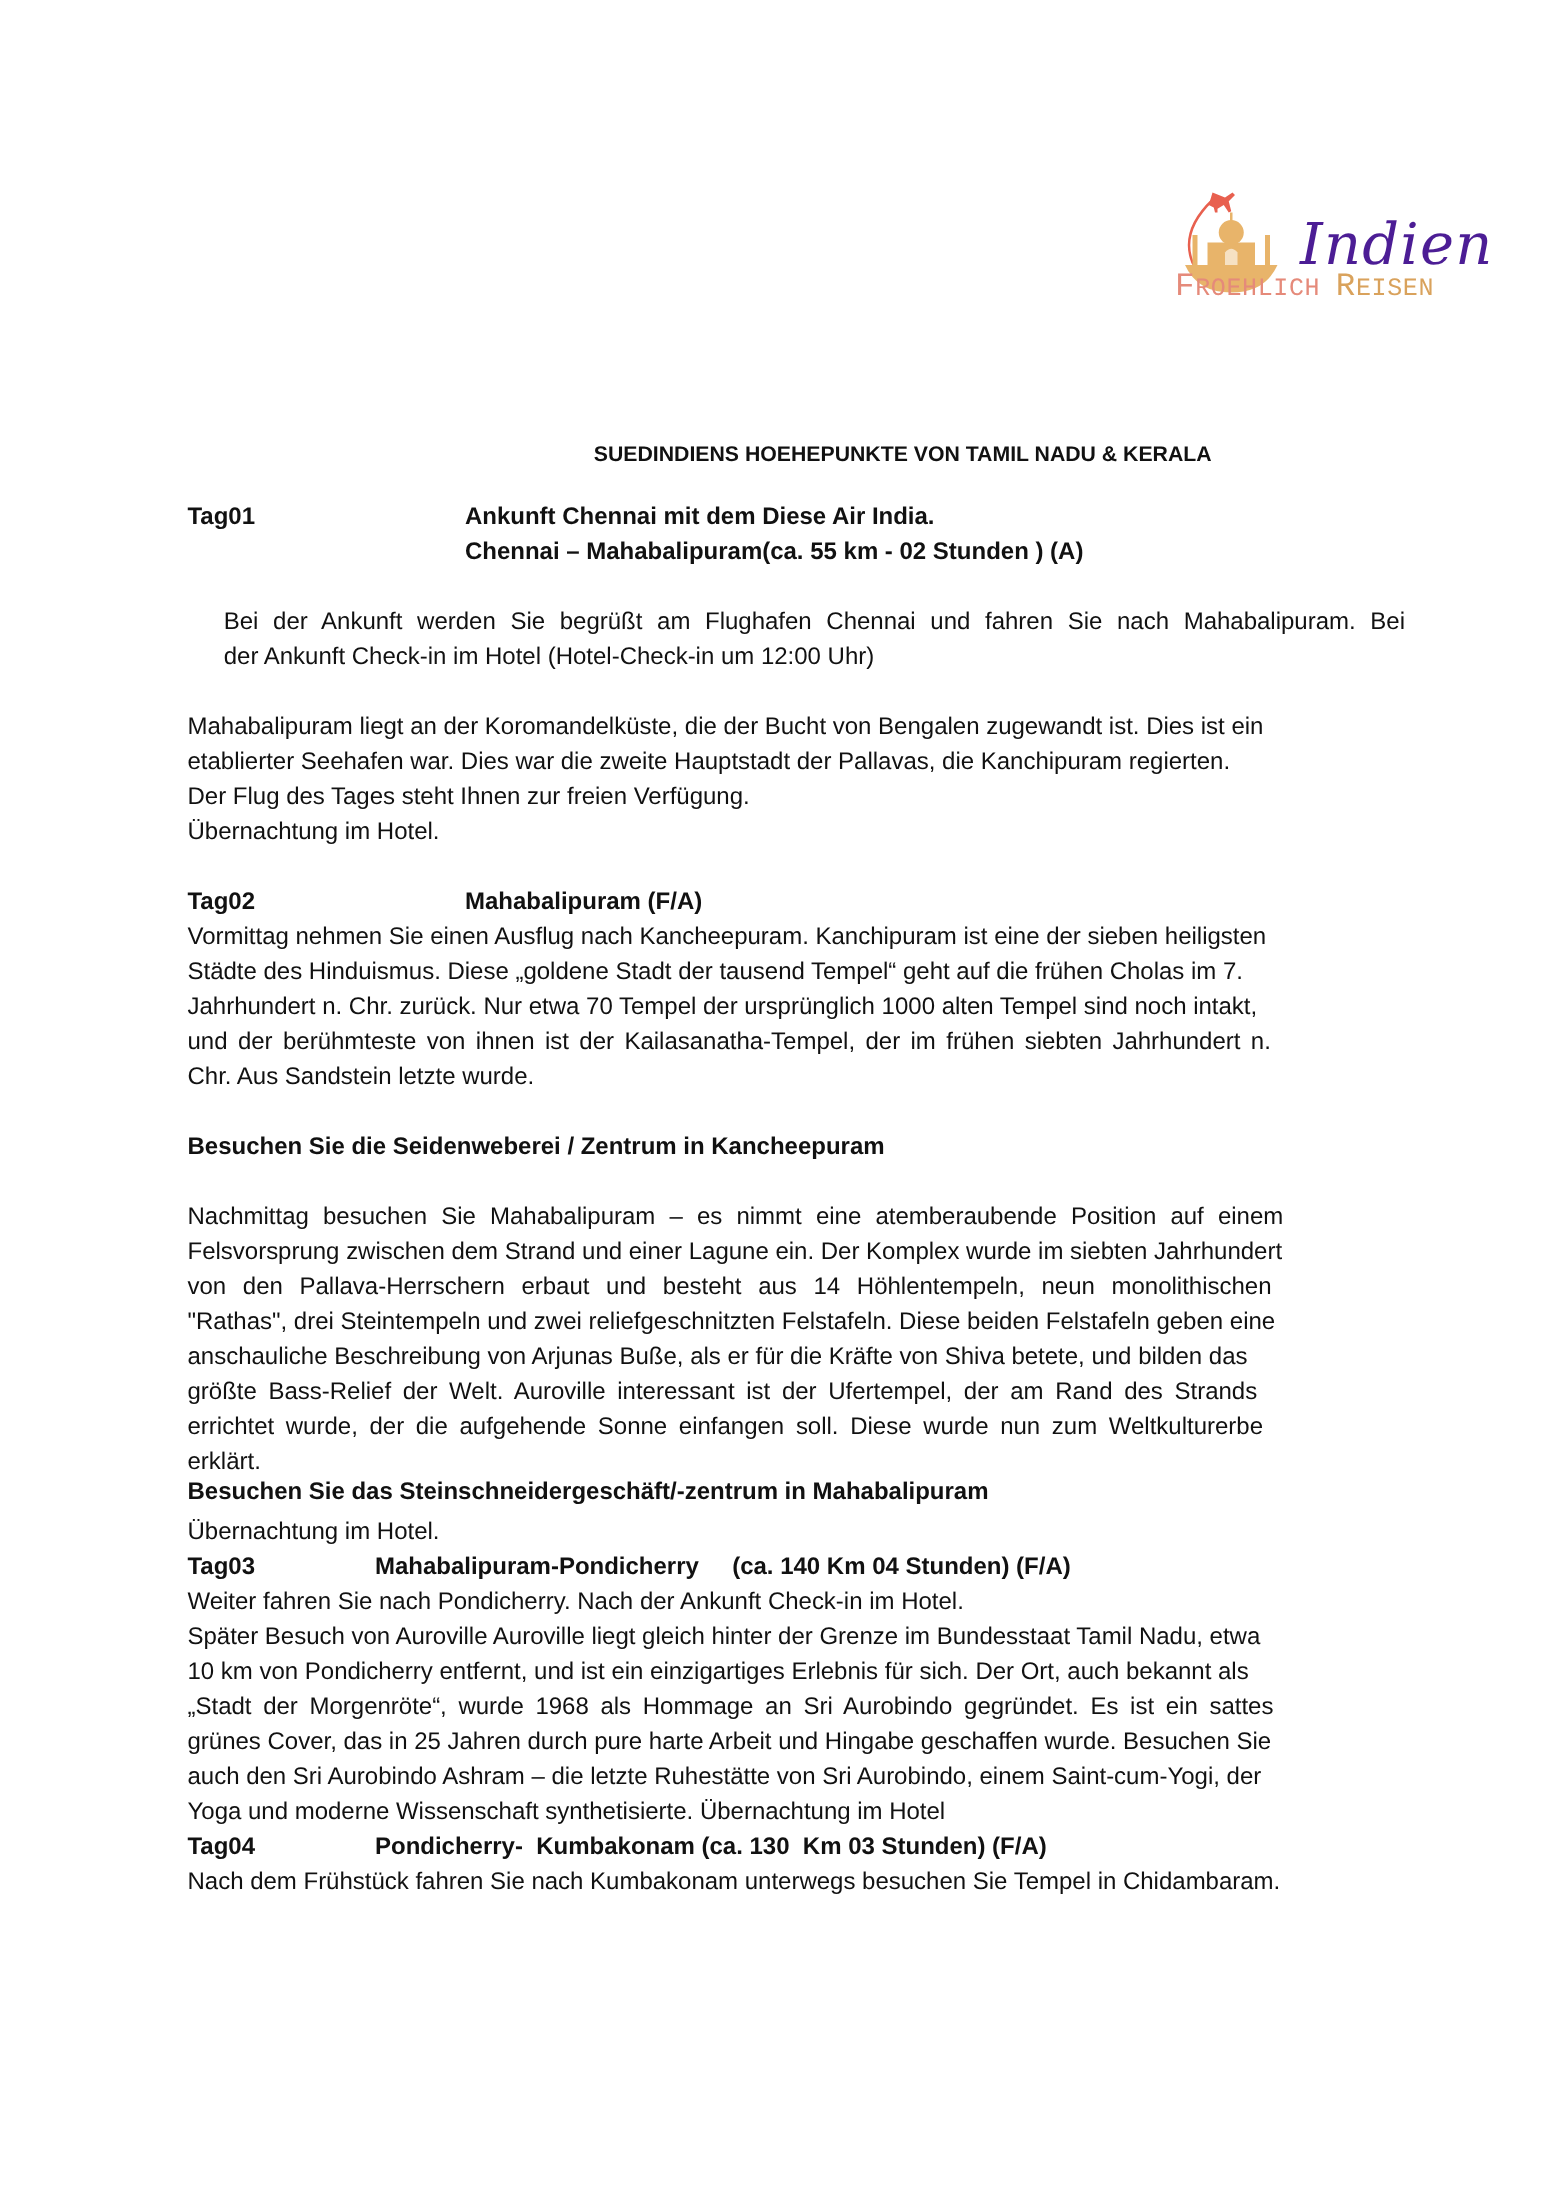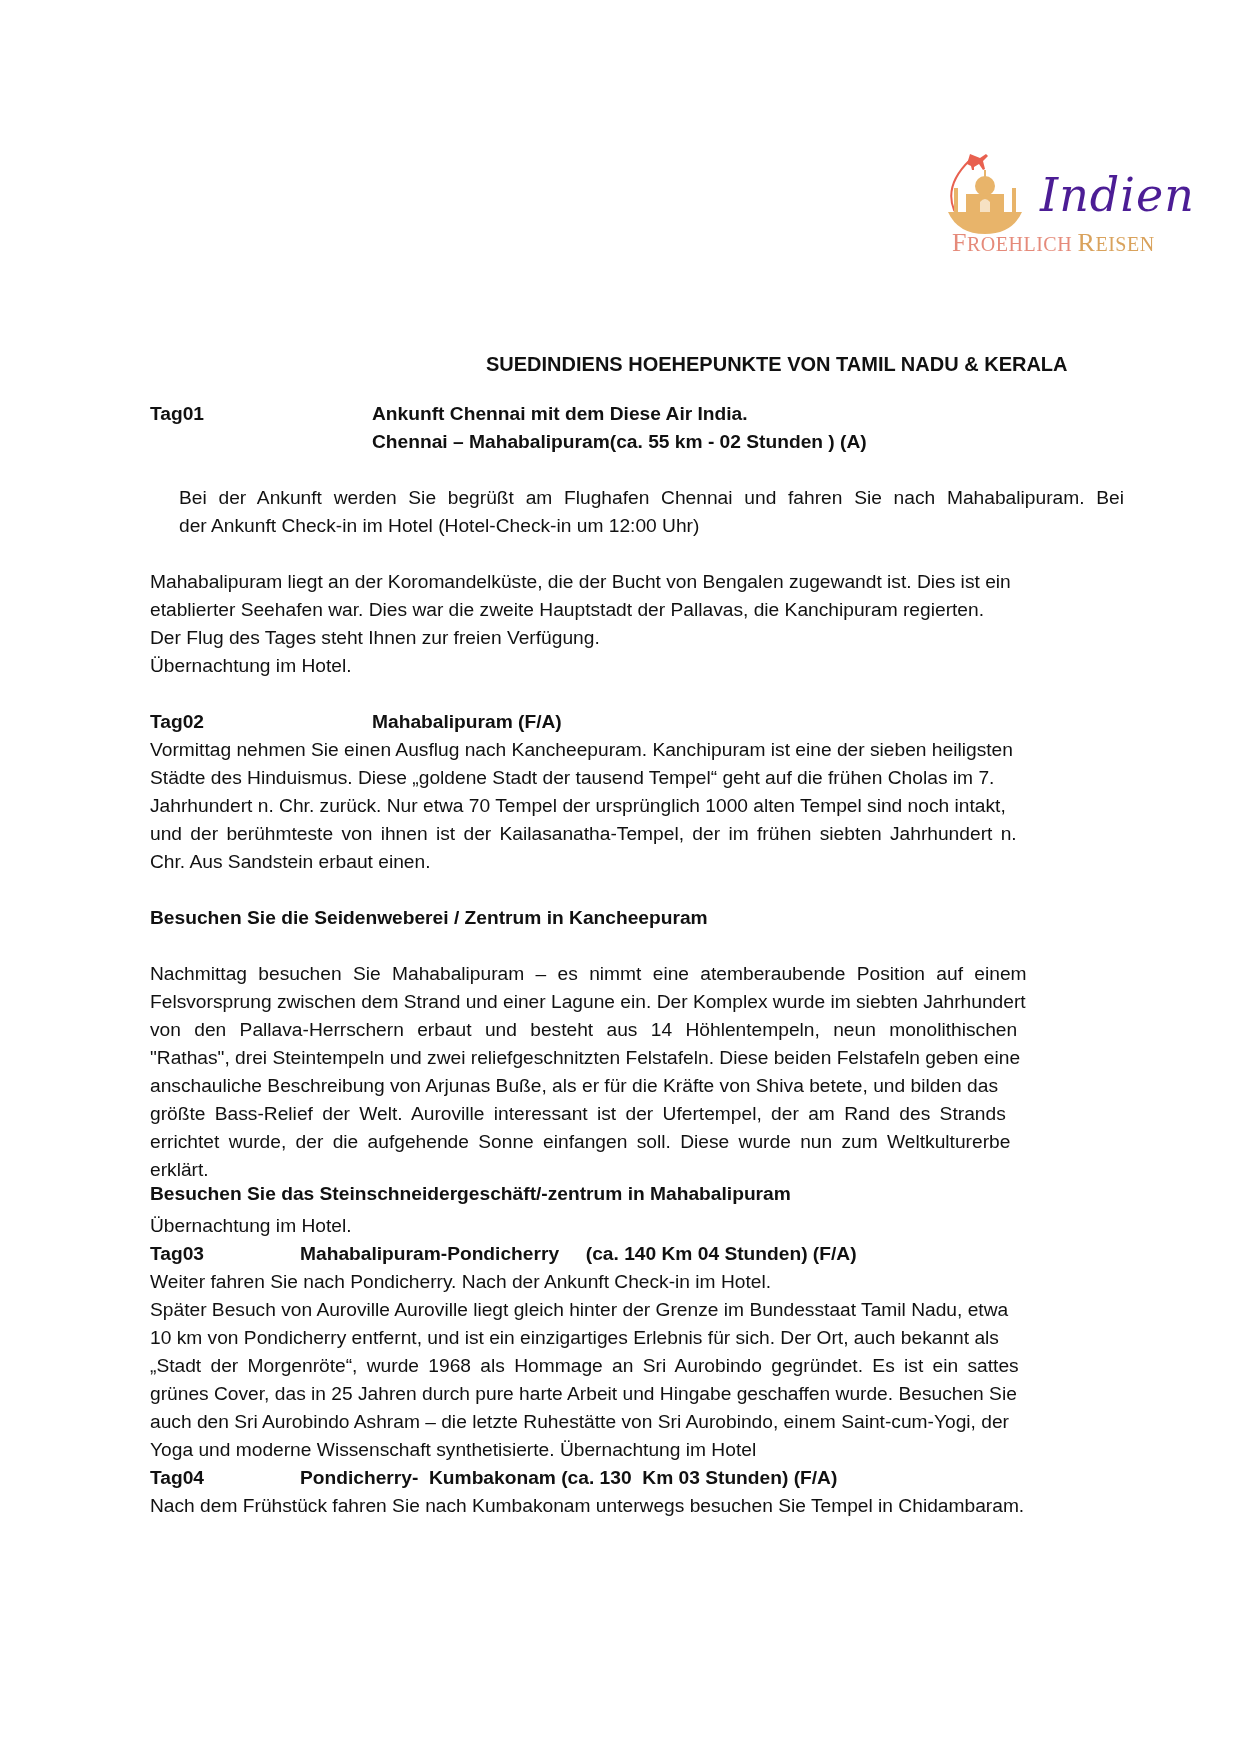--- a/index.html
+++ b/index.html
@@ -1,27 +1,27 @@
 <!DOCTYPE html>
 <html><head>
   <meta charset="utf-8">
   <style>
     html, body { margin: 0; padding: 0; background: #ffffff; }
     body { width: 1240px; height: 1755px; position: relative; overflow: hidden;
            font-family: "Liberation Sans", sans-serif; color: #111; }
     .logo { position: absolute; left: 940px; top: 150px; width: 240px; height: 110px; }
     .logo-word { position: absolute; left: 100px; top: 18px; font-family: "DejaVu Serif", serif;
                  font-size: 46px; color: #4c1d95; font-style: italic; letter-spacing: 1px; }
-    .logo-sub { position: absolute; left: 0px; top: 78px; font-family: Liberation Serif, serif;
-                font-size: 20px; letter-spacing: 0.5px; white-space: nowrap; margin-left: 12px; }
+    .logo-sub { position: absolute; left: 0px; top: 64px; font-family: Liberation Mono, monospace;
+                font-size: 20px; letter-spacing: 0.5px; white-space: nowrap; }
     .logo-sub .a { color: #e58a7a; }
     .logo-sub .b { color: #d9a25c; }
     .logo-sub .big { font-size: 26px; }
     .page { position: absolute; left: 150px; top: 0; width: 945px; font-size: 19.2px; line-height: 28px; }
-    .title { position: absolute; left: 336px; top: 350px; font-weight: bold; font-size: 20px; white-space: nowrap; }
+    .title { position: absolute; left: 325px; top: 350px; font-weight: bold; font-size: 17px; white-space: nowrap; }
     .tag { position: absolute; left: 0; font-weight: bold; white-space: nowrap; }
     .tag-route { position: absolute; font-weight: bold; white-space: nowrap; }
     .para { position: absolute; left: 0; width: 945px; }
     .just { text-align: justify; text-align-last: left; margin-left: 29px; }
     .line { display: block; white-space: nowrap; }
     .bold { font-weight: bold; }
   </style>
 </head>
 <body>
 
@@ -62,21 +62,21 @@
   </div>
 
   <div class="tag" style="top:708px">Tag02</div>
   <div class="tag-route" style="left:222px; top:708px">Mahabalipuram (F/A)</div>
 
   <div class="para" style="top:736px">
     <span class="line">Vormittag nehmen Sie einen Ausflug nach Kancheepuram. Kanchipuram ist eine der sieben heiligsten</span>
     <span class="line">Städte des Hinduismus. Diese „goldene Stadt der tausend Tempel“ geht auf die frühen Cholas im 7.</span>
     <span class="line">Jahrhundert n. Chr. zurück. Nur etwa 70 Tempel der ursprünglich 1000 alten Tempel sind noch intakt,</span>
     <span class="line" style="word-spacing:3px">und der berühmteste von ihnen ist der Kailasanatha-Tempel, der im frühen siebten Jahrhundert n.</span>
-    <span class="line">Chr. Aus Sandstein erbaut einen.</span>
+    <span class="line">Chr. Aus Sandstein letzte wurde.</span>
   </div>
 
   <div class="para bold" style="top:904px">Besuchen Sie die Seidenweberei / Zentrum in Kancheepuram</div>
 
   <div class="para" style="top:960px">
     <span class="line" style="word-spacing:6px">Nachmittag besuchen Sie Mahabalipuram – es nimmt eine atemberaubende Position auf einem</span>
     <span class="line">Felsvorsprung zwischen dem Strand und einer Lagune ein. Der Komplex wurde im siebten Jahrhundert</span>
     <span class="line" style="word-spacing:8px">von den Pallava-Herrschern erbaut und besteht aus 14 Höhlentempeln, neun monolithischen</span>
     <span class="line">"Rathas", drei Steintempeln und zwei reliefgeschnitzten Felstafeln. Diese beiden Felstafeln geben eine</span>
     <span class="line">anschauliche Beschreibung von Arjunas Buße, als er für die Kräfte von Shiva betete, und bilden das</span>

